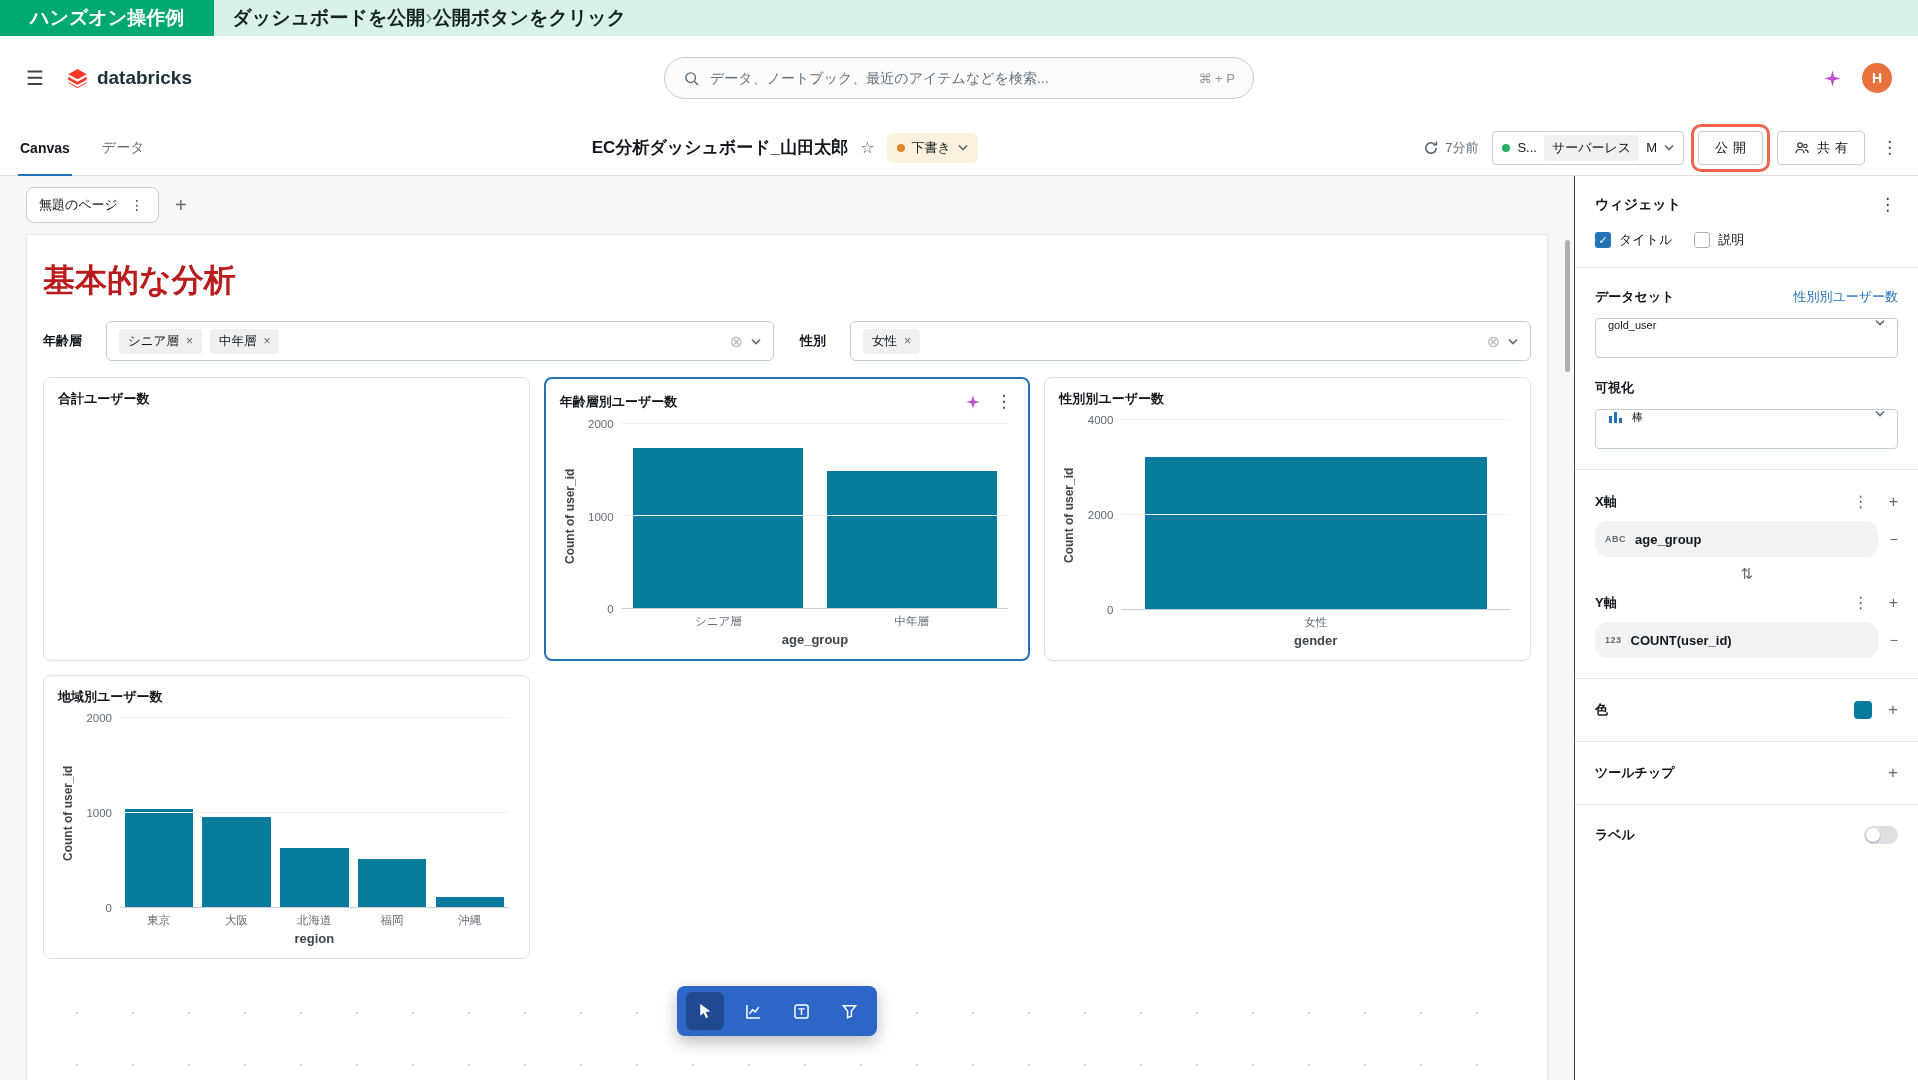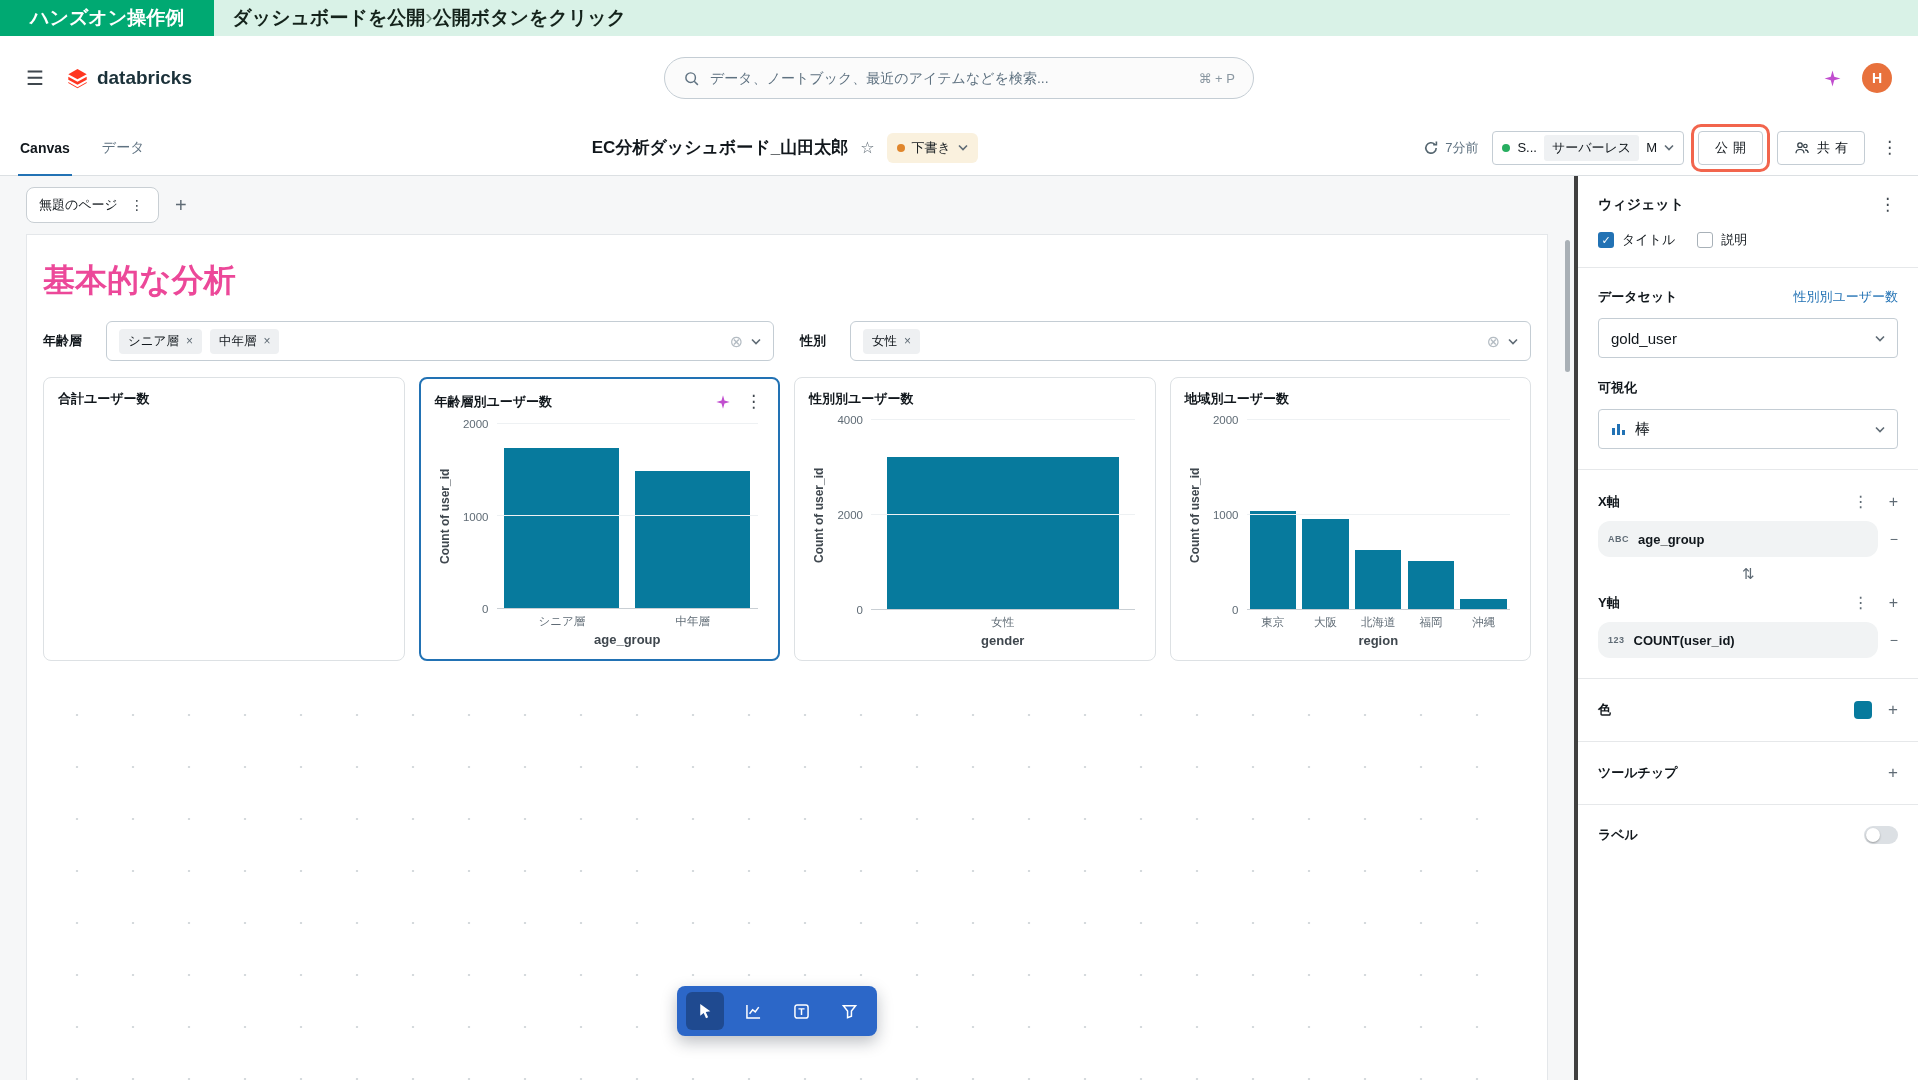--- a/index.html
+++ b/index.html
@@ -47,34 +47,34 @@
 .highlight-ring{position:absolute;inset:-7px;border:3px solid #F2654D;border-radius:10px;pointer-events:none}
 .kebab{color:#3F474E;font-size:17px;padding:0 2px;cursor:pointer;background:none;border:none;font-family:inherit}
 
 
 .content{flex:1;display:flex;min-height:0}
 .canvas{flex:1;background:#F6F7F8;display:flex;flex-direction:column;position:relative;min-width:0}
 .page-tabs{height:58px;display:flex;align-items:center;gap:16px;padding:0 26px;flex:none}
 .page-chip{display:flex;align-items:center;gap:10px;background:#fff;border:1px solid #C9CFD4;border-radius:8px;height:36px;padding:0 12px;font-size:13px;cursor:pointer}
 .add-page{font-size:20px;color:#5F6B75;cursor:pointer;background:none;border:none}
 .sheet{flex:1;margin:0 26px;background:#fff;border:1px solid #E4E7EA;border-bottom:none;display:flex;flex-direction:column;min-height:0;overflow:hidden}
-.sheet-title{font-size:32px;font-weight:bold;padding:24px 16px 8px;color:#ec4899}
+.sheet-title{font-size:32px;font-weight:bold;padding:24px 16px 8px;color:#b91c1c}
 
 
 .filters{display:flex;gap:26px;padding:10px 16px 16px}
 .filter{flex:1;display:flex;align-items:center;gap:24px;min-width:0}
 .filter-label{font-size:13px;font-weight:bold;white-space:nowrap}
 .filter-input{flex:1;height:40px;border:1px solid #C4CDD4;border-radius:6px;background:#fff;display:flex;align-items:center;gap:8px;padding:0 12px;cursor:pointer;min-width:0}
 .chips{flex:1;display:flex;gap:8px;overflow:hidden}
 .chip{display:flex;align-items:center;gap:7px;background:#EEF0F2;border-radius:4px;padding:4px 9px;font-size:12.5px;white-space:nowrap}
 .chip-x{color:#5F6B75;font-size:12px;cursor:pointer}
 .clear-ico{color:#B4BCC3;font-size:16px;cursor:pointer}
 
 
-.grid{display:grid;grid-template-columns:1fr 1fr 1fr 1fr;grid-auto-rows:284px;gap:14px;padding:0 16px;flex:none}
+.grid{display:grid;grid-template-columns:1fr 1fr 1fr;grid-auto-rows:284px;gap:14px;padding:0 16px;flex:none}
 .card{background:#fff;border:1px solid #DDE1E4;border-radius:8px;padding:12px 14px;display:flex;flex-direction:column;position:relative;cursor:pointer}
 .card.selected{border:2px solid #2272B4}
 .card-head{display:flex;align-items:center;justify-content:space-between}
 .card-title{font-size:13px;font-weight:bold}
 .card-icons{display:flex;align-items:center;gap:12px}
 .counter{flex:1;display:flex;align-items:center;justify-content:center;font-size:62px;color:#2E3338}
 
 
 .chart-body{flex:1;display:flex;flex-direction:column;min-height:0;padding-top:12px}
 .plot-row{flex:1;display:flex;min-height:0}
@@ -93,34 +93,34 @@
 .xlabel{flex:1;text-align:center;font-size:13px;font-weight:bold;color:#3F474E}
 
 
 .dots{flex:1;margin:14px 16px 0;background-image:radial-gradient(#D5DADD 1.5px,transparent 1.6px);background-size:56px 52px;background-position:6px 14px;min-height:0}
 .float-toolbar{position:absolute;left:calc(50% - 10px);transform:translateX(-50%);bottom:44px;background:#2C67C8;border-radius:8px;display:flex;gap:10px;padding:6px 9px;box-shadow:0 6px 16px rgba(16,24,40,.28)}
 .tool{width:38px;height:38px;border-radius:6px;display:flex;align-items:center;justify-content:center;cursor:pointer;background:none;border:none}
 .tool.active{background:rgba(0,0,0,.28)}
 .vscroll{position:absolute;right:4px;top:64px;width:5px;height:132px;border-radius:3px;background:#A9B0B6;cursor:pointer}
 
 
-.panel{width:344px;flex:none;background:#fff;border-left:4px solid #404040;display:flex;flex-direction:column;overflow:hidden}
+.panel{width:344px;flex:none;background:#fff;border-left:1px solid #404040;display:flex;flex-direction:column;overflow:hidden}
 .panel-head{display:flex;align-items:center;justify-content:space-between;padding:18px 20px 14px}
 .panel-title{font-size:14px;font-weight:bold}
 .cb-row{display:flex;align-items:center;gap:22px;padding:2px 20px 18px}
 .cb{display:flex;align-items:center;gap:8px;font-size:13px;cursor:pointer}
 .cb-box{width:16px;height:16px;border-radius:3px;display:flex;align-items:center;justify-content:center}
 .cb-box.on{background:#2272B4;color:#fff;font-size:11px}
 .cb-box.off{border:1.5px solid #A8B1B8;background:#fff}
 .hr{height:1px;background:#E6E8EA;flex:none}
 .sec{padding:20px 20px 0}
 .row-between{display:flex;align-items:center;justify-content:space-between}
 .sec-label{font-size:13px;font-weight:bold;color:#11171C}
 .link{font-size:13px;color:#2272B4;cursor:pointer}
-.select{margin-top:12px;height:40px;border:1px solid #C4CDD4;border-radius:4px;display:flex;align-items:center;gap:9px;padding:0 12px;font-size:15px;cursor:pointer}
+.select{margin-top:12px;height:40px;border:1px solid #C4CDD4;border-radius:4px;display:flex;gap:9px;padding:0 12px;font-size:11px;cursor:pointer}
 .grow{flex:1}
 .axis-row{display:flex;align-items:center;padding:22px 20px 0}
 .axis-icons{margin-left:auto;display:flex;align-items:center;gap:20px;color:#5F6B75}
 .axis-icons span{cursor:pointer}
 .field-row{display:flex;align-items:center;gap:12px;padding:10px 20px 0}
 .field-pill{flex:1;height:36px;background:#F1F3F4;border-radius:12px;display:flex;align-items:center;gap:9px;padding:0 10px;cursor:pointer}
 .type-ico{font-size:9px;font-weight:bold;color:#5F6B75;letter-spacing:.5px}
 .field-name{font-size:13px;font-weight:bold}
 .minus{color:#5F6B75;font-size:14px;cursor:pointer}
 .swap-row{display:flex;justify-content:center;padding:8px 0 0;color:#5F6B75;font-size:15px}

